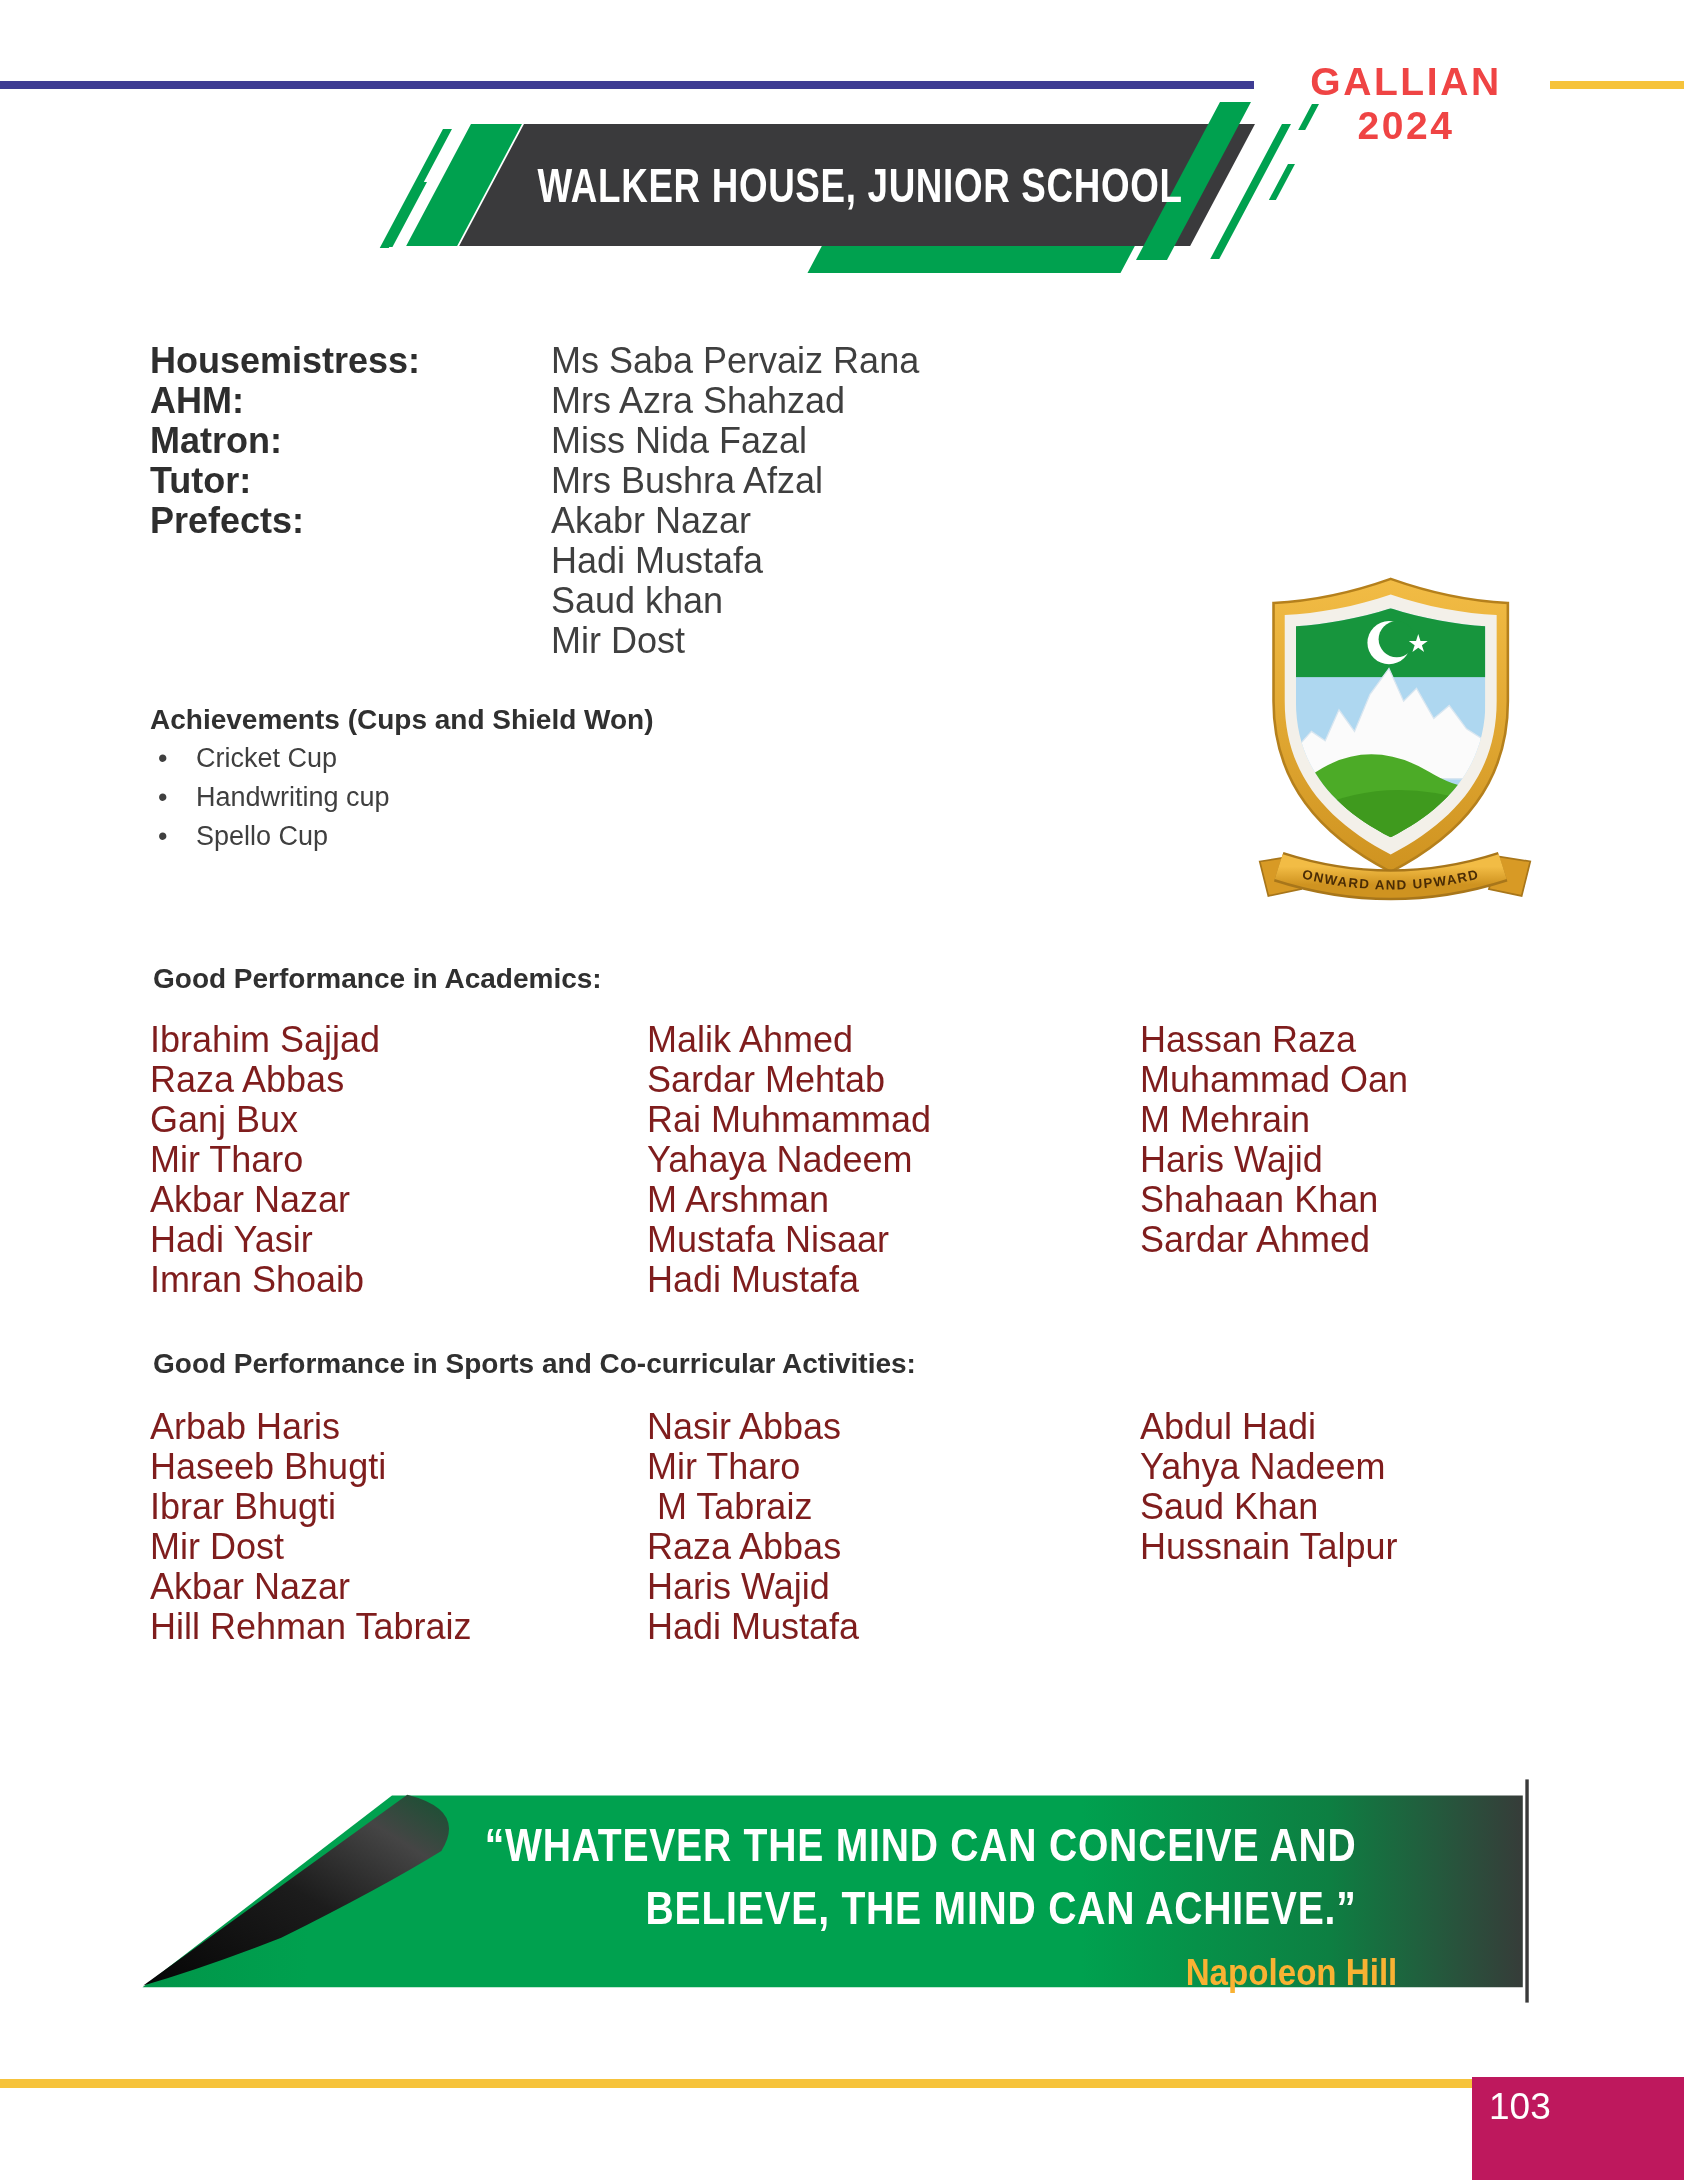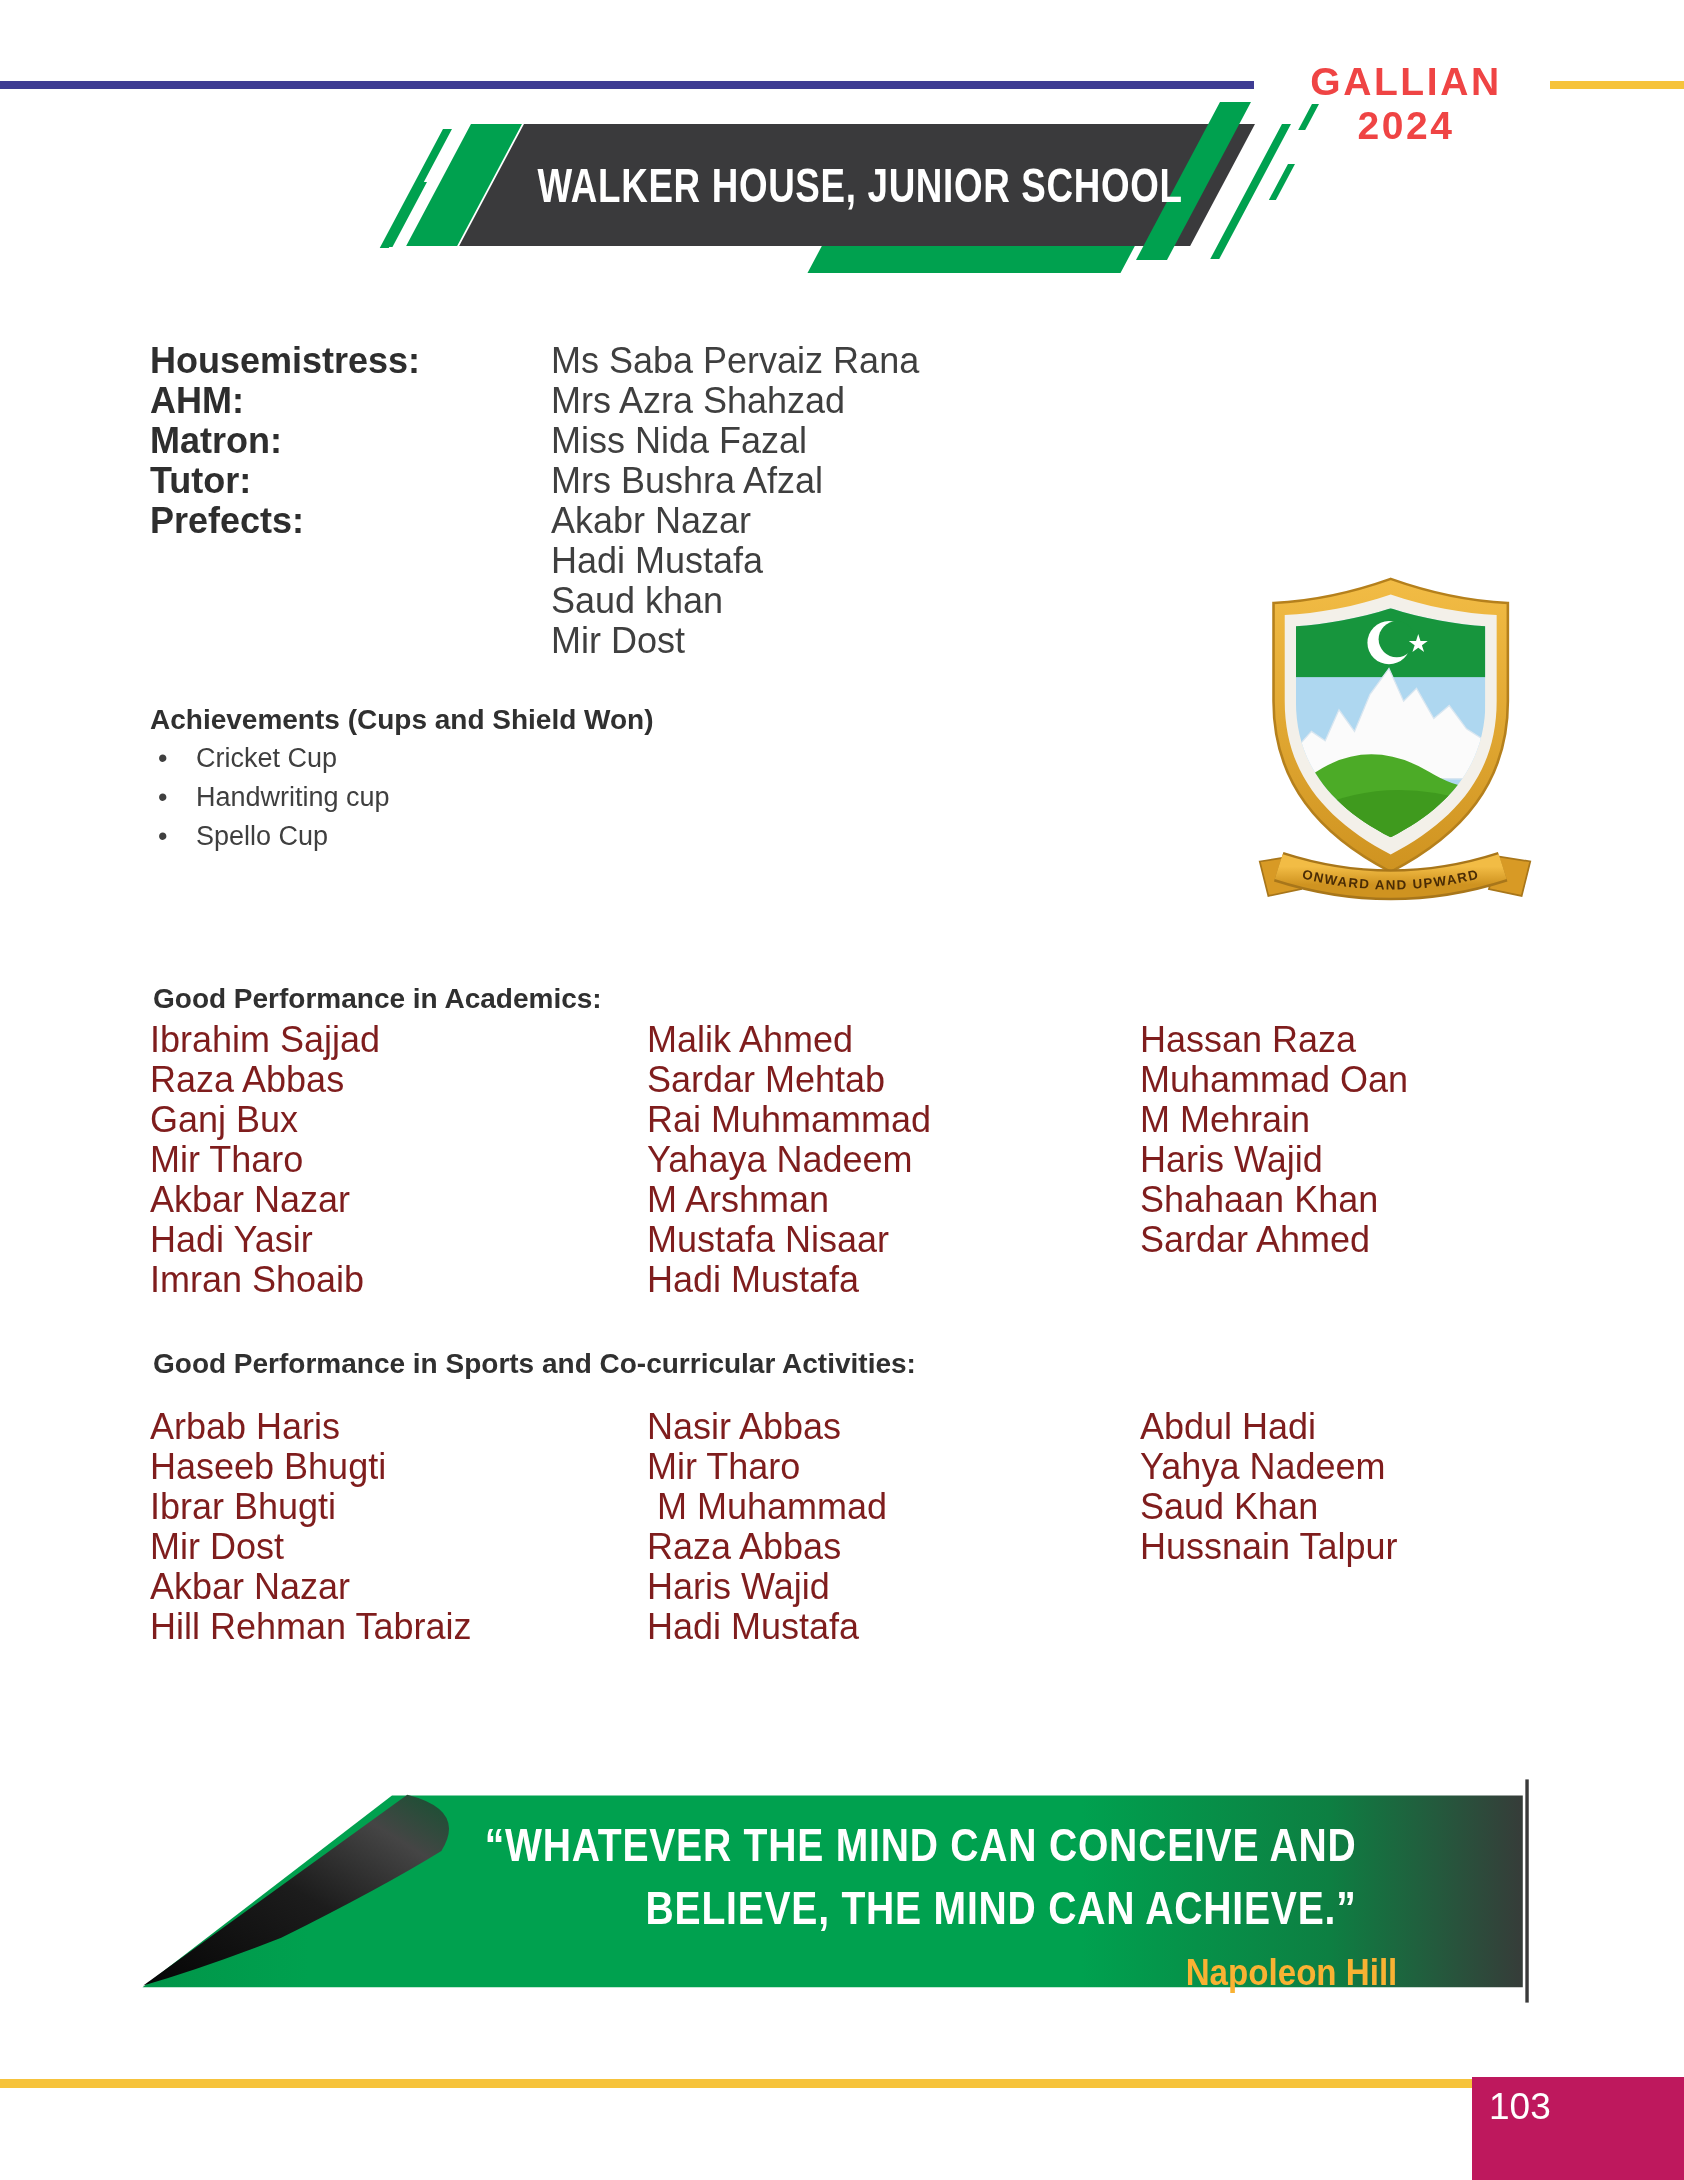--- a/index.html
+++ b/index.html
@@ -31,21 +31,21 @@
   .staff-labels,.staff-values,.names-col{position:absolute;font-size:36px;line-height:40px;}
   .staff-labels{left:150px;top:341px;font-weight:bold;color:#2e2e2e;}
   .staff-values{left:551px;top:341px;color:#3f3f3f;}
   .staff-labels div,.staff-values div,.names-col div{white-space:pre;min-height:40px;}
   
   .section-heading{position:absolute;font-size:28px;font-weight:bold;color:#303030;white-space:nowrap;}
   .achv-heading{left:150px;top:704px;}
   .achv-list{position:absolute;left:153px;top:739px;font-size:27px;line-height:39px;color:#3f3f3f;}
   .achv-list div{padding-left:43px;position:relative;}
   .achv-list div::before{content:"•";position:absolute;left:5.1px;color:#3f3f3f;}
-  .acad-heading{left:153px;top:963px;margin-top:20px;}
+  .acad-heading{left:153px;top:963px;}
   .sports-heading{left:153px;top:1348px;}
   .names-col{line-height:40px;color:#7f1d1d;}
   .acad-col1{left:150px;top:1020px;}
   .acad-col2{left:647px;top:1020px;}
   .acad-col3{left:1140px;top:1020px;}
   .sport-col1{left:150px;top:1407px;}
   .sport-col2{left:647px;top:1407px;}
   .sport-col3{left:1140px;top:1407px;}
   
   .crest{position:absolute;left:1250px;top:572px;width:290px;height:336px;}
@@ -194,21 +194,21 @@
       <div>Arbab Haris</div>
       <div>Haseeb Bhugti</div>
       <div>Ibrar Bhugti</div>
       <div>Mir Dost</div>
       <div>Akbar Nazar</div>
       <div>Hill Rehman Tabraiz</div>
     </div>
   <div class="names-col sport-col2">
       <div>Nasir Abbas</div>
       <div>Mir Tharo</div>
-      <div> M Muhammad</div>
+      <div> M Tabraiz</div>
       <div>Raza Abbas</div>
       <div>Haris Wajid</div>
       <div>Hadi Mustafa</div>
     </div>
   <div class="names-col sport-col3">
       <div>Abdul Hadi</div>
       <div>Yahya Nadeem</div>
       <div>Saud Khan</div>
       <div>Hussnain Talpur</div>
     </div>

